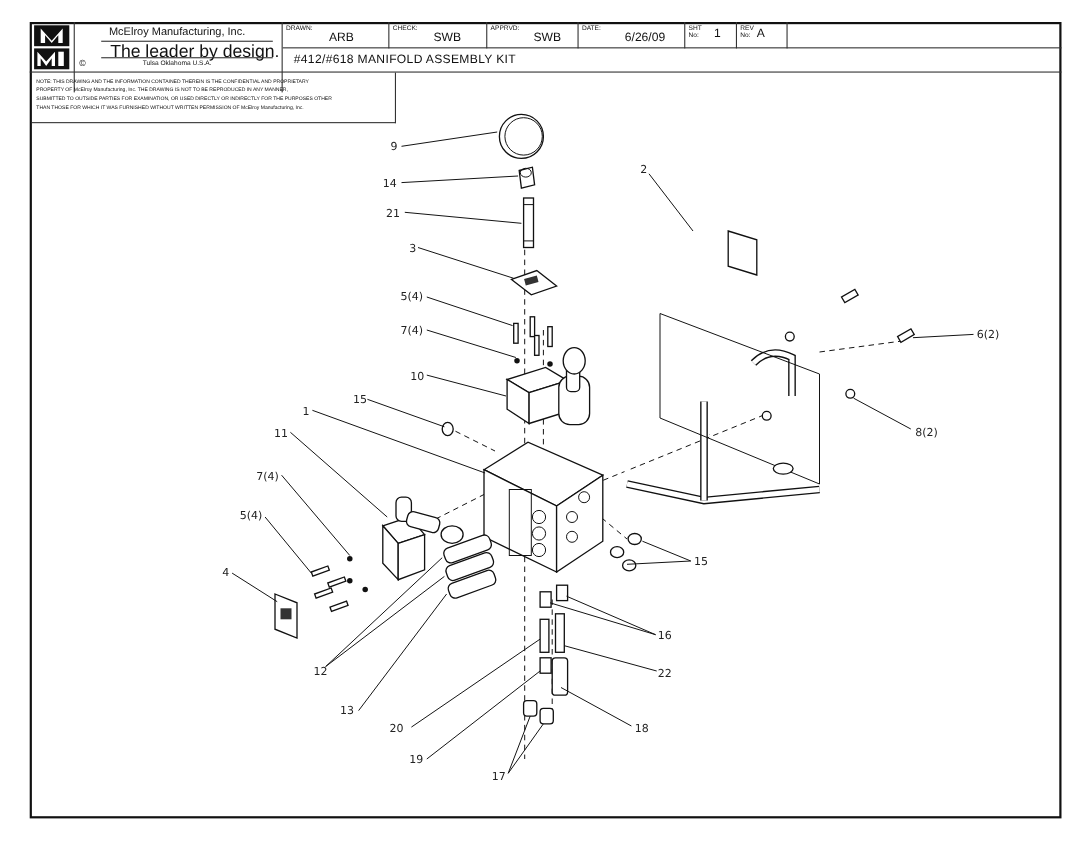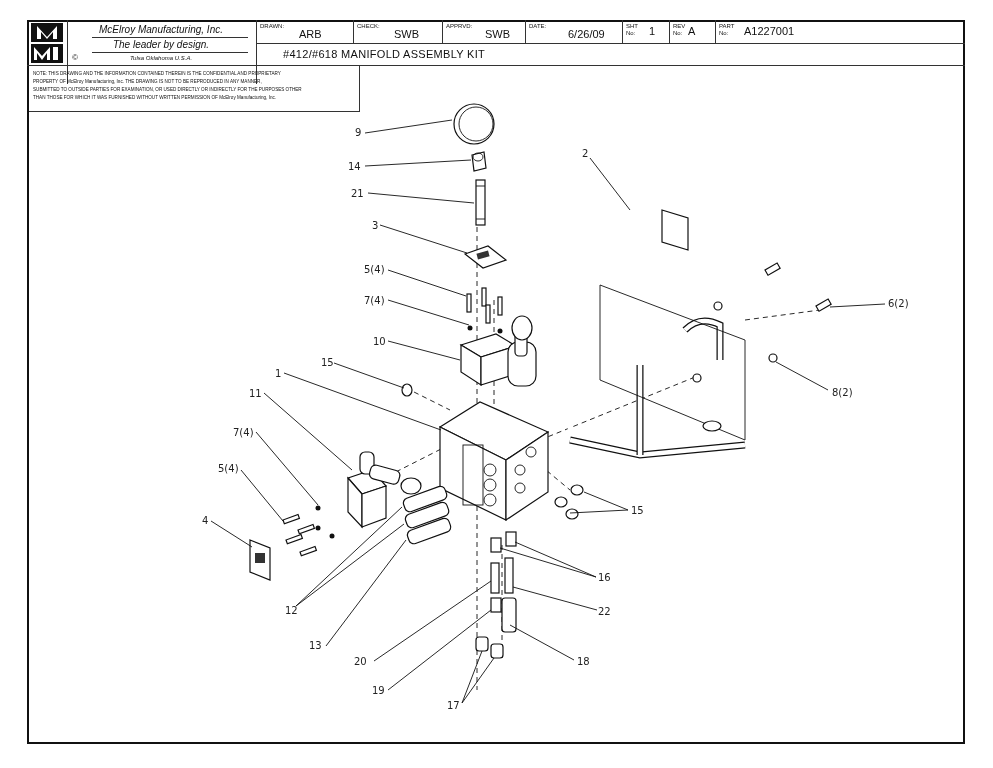--- a/index.html
+++ b/index.html
@@ -24,24 +24,24 @@
 
   <div style="position:absolute;left:2px;top:2px;width:36px;height:42px;">
     <svg width="36" height="42" viewBox="0 0 36 42">
       <rect x="2" y="1" width="32" height="19" fill="#111"></rect>
       <polygon points="8,4 18,15 28,4 28,17 24,17 24,10 18,17 12,10 12,17 8,17" fill="#fff"></polygon>
       <rect x="2" y="22" width="32" height="19" fill="#111"></rect>
       <polygon points="5,25 13,34 21,25 21,38 18,38 18,31 13,38 8,31 8,38 5,38" fill="#fff"></polygon>
       <rect x="24" y="25" width="5" height="13" fill="#fff"></rect>
     </svg>
   </div>
-  <div style="position:absolute;left:40px;top:0;width:190px;height:64px;border-left:1px solid #333;border-right:1px solid #333;box-sizing:border-box;font-style:italic;">
+  <div style="position:absolute;left:40px;top:0;width:190px;height:64px;border-left:1px solid #333;border-right:1px solid #333;box-sizing:border-box;">
     <div style="position:absolute;left:0;width:186px;top:4px;text-align:center;font-size:10px;">McElroy Manufacturing, Inc.</div>
     <div style="position:absolute;left:24px;right:8px;top:17px;border-top:1px solid #333;"></div>
-    <div style="position:absolute;left:0;width:186px;top:19px;text-align:center;font-size:10px;">The leader by design.</div>
+    <div style="position:absolute;left:0;width:186px;top:19px;text-align:right;font-size:16px;">The leader by design.</div>
     <div style="position:absolute;left:24px;right:8px;top:32px;border-top:1px solid #333;"></div>
     <span style="position:absolute;left:4px;top:33px;font-size:8px;">©</span>
     <div style="position:absolute;left:0;width:186px;top:35px;text-align:center;font-size:6px;">Tulsa Oklahoma U.S.A.</div>
   </div>
 
   <div style="position:absolute;left:230px;top:0;width:708px;height:24px;border-bottom:1px solid #333;box-sizing:border-box;">
     <div class="cell" style="left:0;width:97px;">
       <span class="lbl">DRAWN:</span>
       <span class="val" style="left:42px;">ARB</span>
     </div>
@@ -60,27 +60,22 @@
     <div class="cell" style="left:366px;width:47px;">
       <span class="lbl">SHT</span>
       <span class="lbl" style="top:10px;">No:</span>
       <span class="val" style="left:26px;top:5px;">1</span>
     </div>
     <div class="cell" style="left:413px;width:46px;">
       <span class="lbl">REV</span>
       <span class="lbl" style="top:10px;">No:</span>
       <span class="val" style="left:18px;top:5px;">A</span>
     </div>
-    <div class="cell" style="left:459px;width:249px;border-right:none;">
-      <span class="lbl">PART</span>
-      <span class="lbl" style="top:10px;">No:</span>
-      <span class="val" style="left:28px;top:5px;">A1227001</span>
-    </div>
   </div>
-  <div style="position:absolute;left:240px;top:28px;font-size:11px;letter-spacing:0.3px;margin-left:16px;">#412/#618 MANIFOLD ASSEMBLY KIT</div>
+  <div style="position:absolute;left:240px;top:28px;font-size:11px;letter-spacing:0.3px;">#412/#618 MANIFOLD ASSEMBLY KIT</div>
 </div>
 
 <div style="position:absolute;left:29px;top:66px;width:331px;height:46px;border-right:1px solid #333;border-bottom:1px solid #333;box-sizing:border-box;font-family:'Liberation Sans',sans-serif;font-size:4.6px;line-height:8px;padding:4px 0 0 4px;white-space:nowrap;overflow:hidden;">
   <div>NOTE: THIS DRAWING AND THE INFORMATION CONTAINED THEREIN IS THE CONFIDENTIAL AND PROPRIETARY</div>
   <div>PROPERTY OF McElroy Manufacturing, Inc. THE DRAWING IS NOT TO BE REPRODUCED IN ANY MANNER,</div>
   <div>SUBMITTED TO OUTSIDE PARTIES FOR EXAMINATION, OR USED DIRECTLY OR INDIRECTLY FOR THE PURPOSES OTHER</div>
   <div>THAN THOSE FOR WHICH IT WAS FURNISHED WITHOUT WRITTEN PERMISSION OF McElroy Manufacturing, Inc.</div>
 </div>
 
 <svg id="diagram" viewBox="0 0 993 768">

